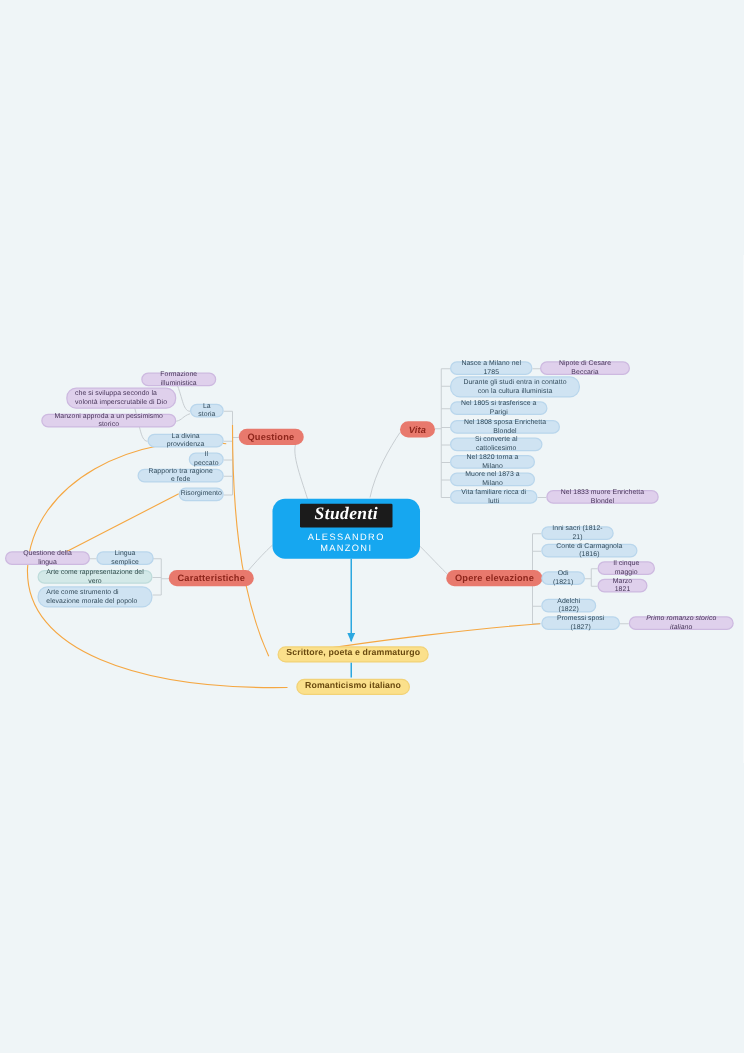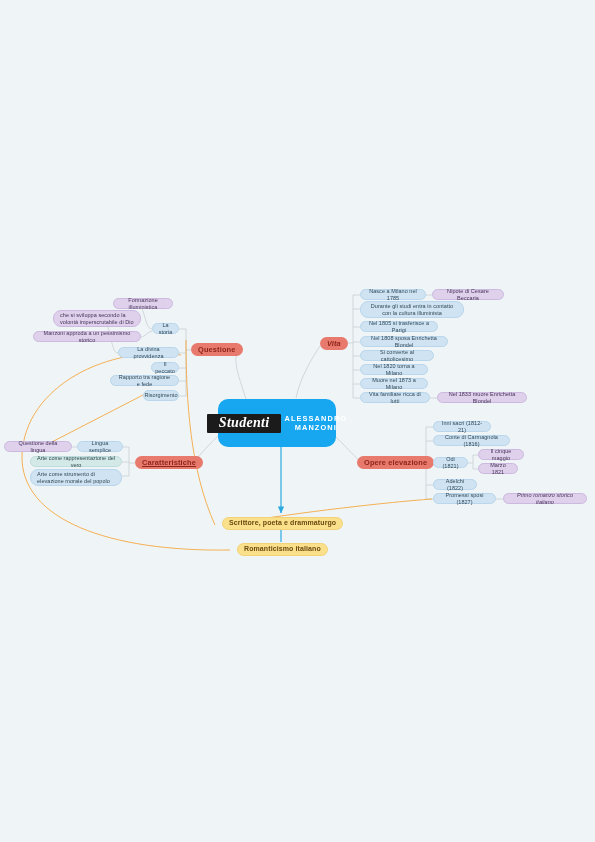--- a/index.html
+++ b/index.html
@@ -35,42 +35,42 @@
     white-space: pre-line;
   }
   
   #central-node {
     left: 218px;
     top: 399px;
     width: 118px;
     height: 48px;
     background: #16a7f0;
     border-radius: 10px;
-    flex-direction: row;
+    flex-direction: column;
     justify-content: center;
     gap: 3px;
     padding: 16px;
   }
   #central-logo {
     background: #1b1b1b;
     color: #ffffff;
     font-family: "Liberation Serif", serif;
     font-weight: bold;
     font-style: italic;
     font-size: 14px;
     letter-spacing: 0.3px;
     padding: 2px 12px 3px 12px;
     border-radius: 1px;
     line-height: 1;
   }
   #central-subtitle {
     color: #ffffff;
     font-size: 7.4px;
     letter-spacing: 1.1px;
-    font-weight: 700;
+    font-weight: 400;
   }
   
   .branch-label {
     background: #e8796d;
     color: #8f261c;
     font-weight: bold;
     font-size: 7.4px;
     border-radius: 9px;
     height: 13px;
     padding: 0 7px;
@@ -215,21 +215,21 @@
   </svg>
 
   <div class="node" id="central-node">
     <div id="central-logo">Studenti</div>
     <div id="central-subtitle">ALESSANDRO MANZONI</div>
   </div>
 
   <div class="node branch-label" style="left:191px; top:343px;">Questione</div>
   <div class="node branch-label" style="left:320px; top:337px;font-style:italic;">Vita</div>
   <div class="node branch-label" style="left:357px; top:456px;">Opere elevazione</div>
-  <div class="node branch-label" style="left:135px; top:456px;text-decoration:underline;">Caratteristiche</div>
+  <div class="node branch-label" style="left:135px; top:456px;">Caratteristiche</div>
 
   <div class="node leaf-blue" style="left:360px; top:289px; width:66px; height:11px;">Nasce a Milano nel 1785</div>
   <div class="node leaf-blue" style="left:360px; top:301px; width:104px; height:17px;">Durante gli studi entra in contatto con la cultura illuminista</div>
   <div class="node leaf-blue" style="left:360px; top:321px; width:78px; height:11px;">Nel 1805 si trasferisce a Parigi</div>
   <div class="node leaf-blue" style="left:360px; top:336px; width:88px; height:11px;">Nel 1808 sposa Enrichetta Blondel</div>
   <div class="node leaf-blue" style="left:360px; top:350px; width:74px; height:11px;">Si converte al cattolicesimo</div>
   <div class="node leaf-blue" style="left:360px; top:364px; width:68px; height:11px;">Nel 1820 torna a Milano</div>
   <div class="node leaf-blue" style="left:360px; top:378px; width:68px; height:11px;">Muore nel 1873 a Milano</div>
   <div class="node leaf-blue" style="left:360px; top:392px; width:70px; height:11px;">Vita familiare ricca di lutti</div>
 

